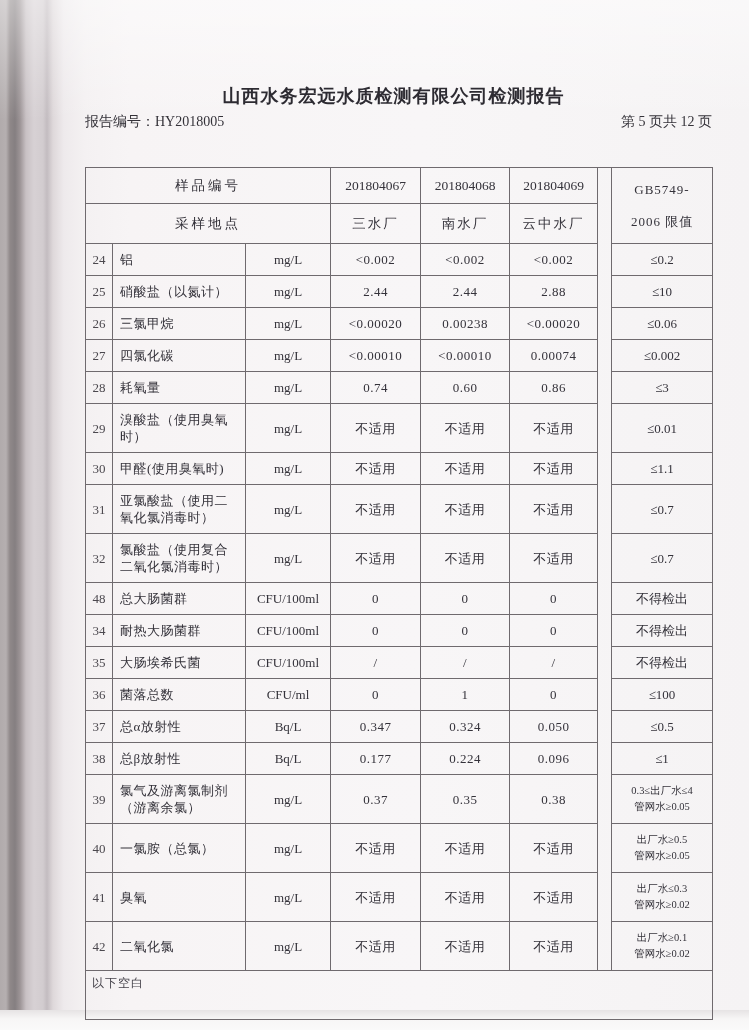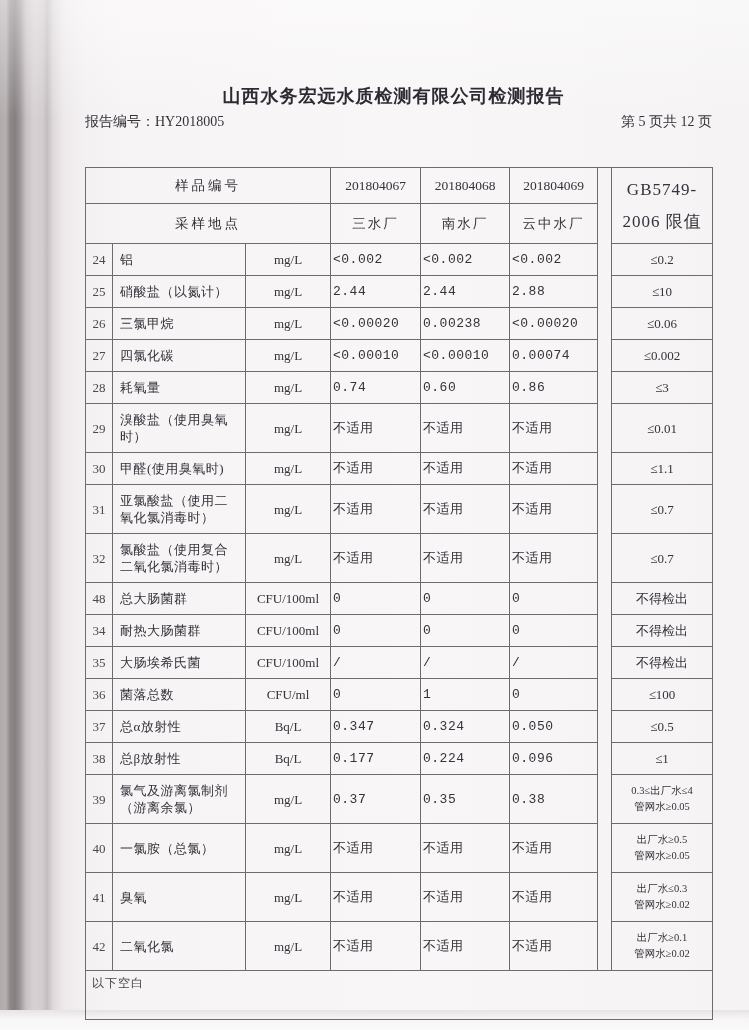--- a/index.html
+++ b/index.html
@@ -51,27 +51,27 @@
   }
   table.results td { border:1px solid #6f6a6e; overflow:hidden; }
   table.results { border:1px solid #5b575b;margin-top:19px; }
   tr.h1 td { height:33px; }
   tr.h2 td { height:37px; }
   .hd-label { text-align:center; letter-spacing:3px; font-size:13.5px; }
   .hd-val  { text-align:center; font-size:13.5px; }
   .hd-loc  { text-align:center; letter-spacing:2px; font-size:13.5px; }
   .c-spacer { border-top:1px solid #5b575b; }
   .c-limit-head {
-    text-align:center; font-size:17px; line-height:32px;
+    text-align:center; font-size:13px; line-height:32px;
     white-space:pre-line; letter-spacing:1px;
   }
   td.c-no   { text-align:center; color:#4b484e; padding:7px 2px; line-height:15px; }
   td.c-name { text-align:left;  padding:7px 4px 7px 7px; line-height:17px; letter-spacing:0.5px; }
   td.c-unit { text-align:center; padding:7px 2px; line-height:15px; }
-  td.c-val  { padding:7px 2px; line-height:15px; letter-spacing:0.5px;font-family:Liberation Mono, monospace; }
+  td.c-val  { text-align:center; padding:7px 2px; line-height:15px; letter-spacing:0.5px; }
   td.c-limit{ text-align:center; padding:7px 2px; line-height:15px; white-space:pre-line; }
   td.c-limit.two-line { font-size:10.5px; line-height:16px; padding:8px 1px; letter-spacing:0; }
   tr.foot-row td { height:40px; vertical-align:top; font-size:12px; color:#45424a; padding:4px 6px; letter-spacing:1px; }
 </style>
 </head>
 <body>
 
 <div class="scan">
   <div class="sheen"></div>
   <div class="bottom-strip"></div>

